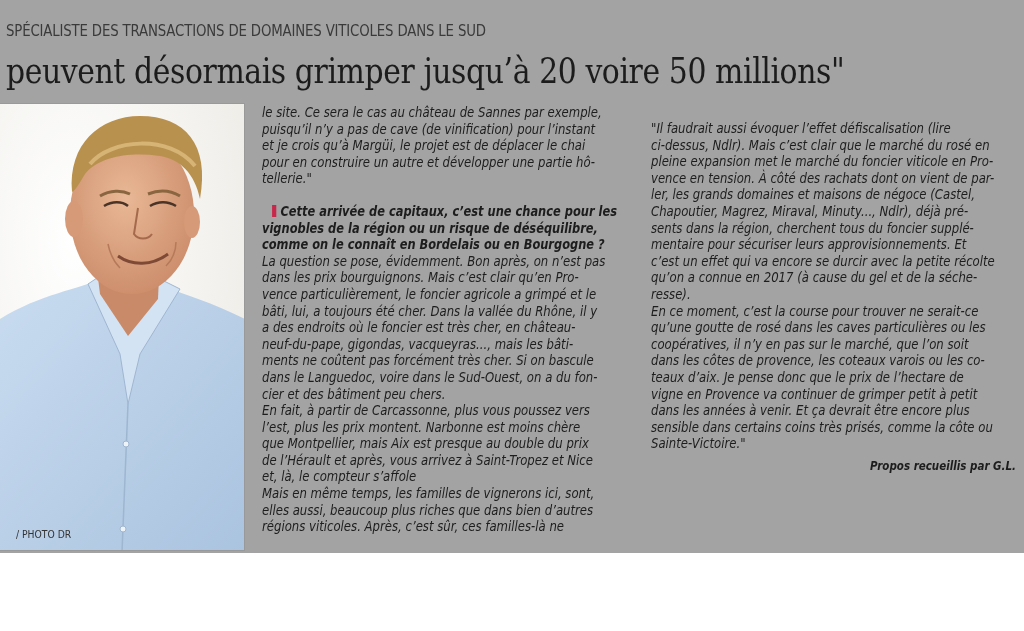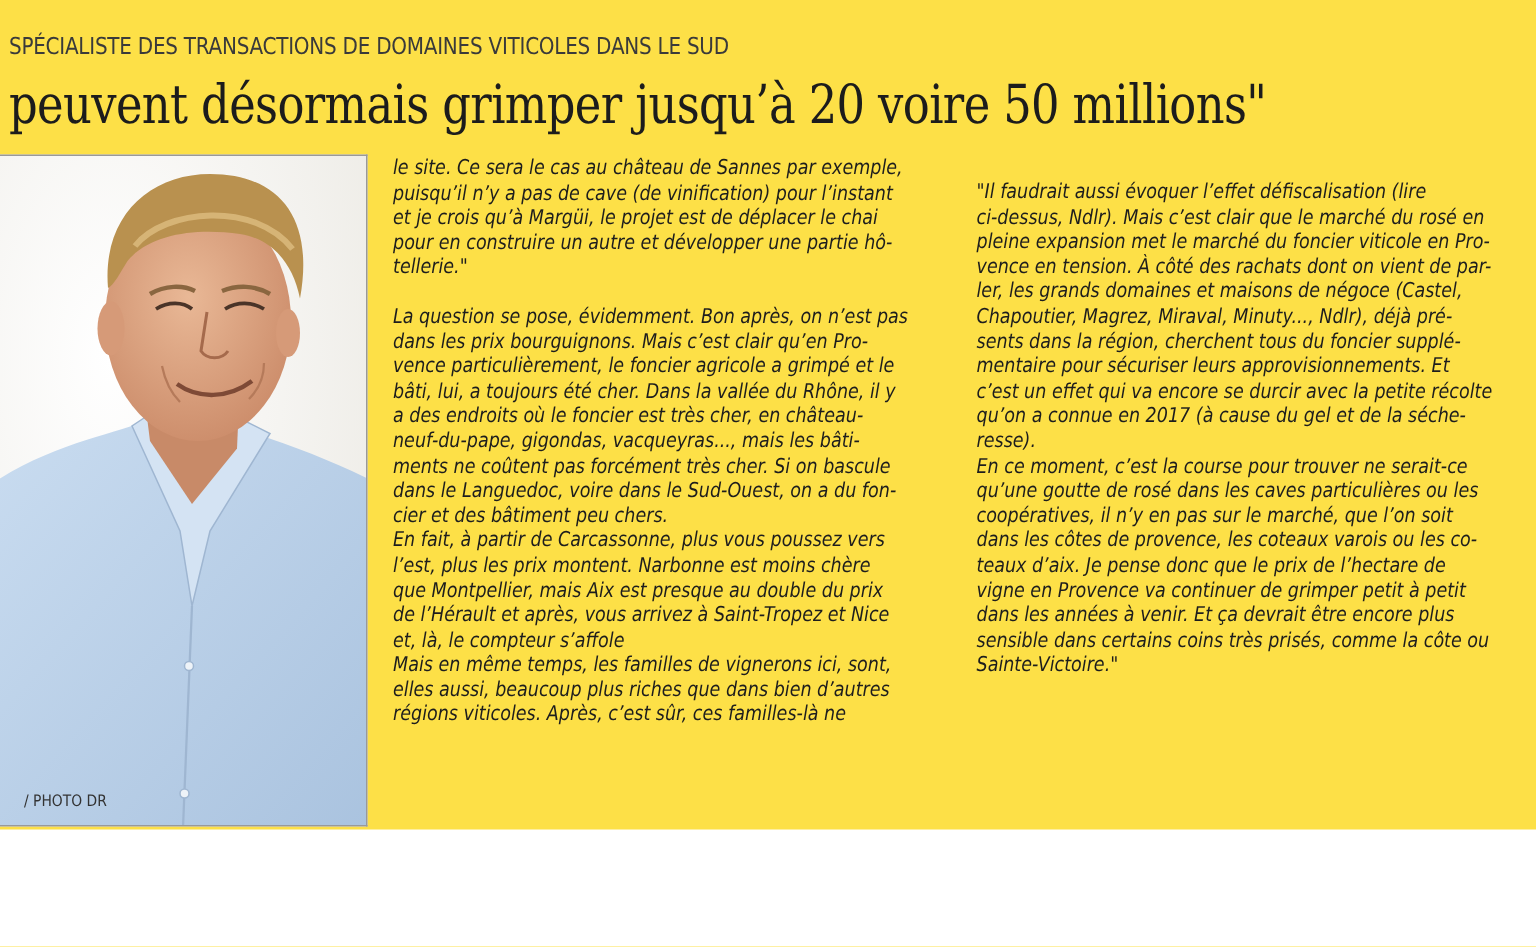--- a/index.html
+++ b/index.html
@@ -1,17 +1,17 @@
 <!DOCTYPE html>
 <html><head>
   <meta charset="utf-8">
   <style>
     html, body { margin:0; padding:0; }
     body { width:1024px; height:631px; background:#ffffff; position:relative; overflow:hidden; font-family:"Liberation Sans", "DejaVu Sans", sans-serif; }
-    .page { position:absolute; left:0; top:0; width:1024px; height:553px; background:#fde047; }
+    .page { position:absolute; left:0; top:0; width:1024px; height:553px; background:#a3a3a3; }
     .kicker { position:absolute; left:6px; top:22px; font-family:"DejaVu Sans", sans-serif; font-size:15.5px; letter-spacing:-0.2px; color:#3a3a3a; transform:scaleX(0.86); transform-origin:left top; white-space:nowrap; }
     .headline { position:absolute; left:6px; top:50px; font-family:"DejaVu Serif", "Liberation Serif", serif; font-size:36px; color:#1c1c1c; transform:scaleX(0.83); transform-origin:left top; white-space:nowrap; letter-spacing:-0.5px; }
     .photo { position:absolute; left:0; top:103px; width:245px; height:448px; overflow:hidden; background:#f7f6f2; border:1px solid #999; border-left:none; box-sizing:border-box; }
     .photo svg { position:absolute; left:0; top:0; }
     .credit { position:absolute; left:16px; top:528px; font-family:"DejaVu Sans", sans-serif; font-size:10.5px; color:#333; transform:scaleX(0.88); transform-origin:left top; white-space:nowrap; }
     .col { position:absolute; top:104px; font-family:"DejaVu Sans", sans-serif; font-size:13.6px; line-height:16.6px; color:#1d1d1d;font-style:italic; }
     .col1 { left:262px; width:380px; }
     .col2 { left:651px; width:365px; }
     .q { font-weight:bold; }
     .marker { display:inline-block; width:5px; height:12px; background:#c8264a; margin-right:5px; vertical-align:-1px; }
@@ -83,20 +83,25 @@
 
   <div class="col col1">
     <div>
       <span class="t">le site. Ce sera le cas au château de Sannes par exemple,</span>
       <span class="t">puisqu’il n’y a pas de cave (de vinification) pour l’instant</span>
       <span class="t">et je crois qu’à Margüi, le projet est de déplacer le chai</span>
       <span class="t">pour en construire un autre et développer une partie hô-</span>
       <span class="t">tellerie."</span>
     </div>
     <div class="gap"></div>
+    <div class="q">
+      <span class="tb" style="padding-left:12px;"><span class="marker"></span><span>Cette arrivée de capitaux, c’est une chance pour les</span></span>
+      <span class="tb">vignobles de la région ou un risque de déséquilibre,</span>
+      <span class="tb">comme on le connaît en Bordelais ou en Bourgogne ?</span>
+    </div>
     <div>
       <span class="t">La question se pose, évidemment. Bon après, on n’est pas</span>
       <span class="t">dans les prix bourguignons. Mais c’est clair qu’en Pro-</span>
       <span class="t">vence particulièrement, le foncier agricole a grimpé et le</span>
       <span class="t">bâti, lui, a toujours été cher. Dans la vallée du Rhône, il y</span>
       <span class="t">a des endroits où le foncier est très cher, en château-</span>
       <span class="t">neuf-du-pape, gigondas, vacqueyras..., mais les bâti-</span>
       <span class="t">ments ne coûtent pas forcément très cher. Si on bascule</span>
       <span class="t">dans le Languedoc, voire dans le Sud-Ouest, on a du fon-</span>
       <span class="t">cier et des bâtiment peu chers.</span>
@@ -129,15 +134,18 @@
       <span class="t">qu’une goutte de rosé dans les caves particulières ou les</span>
       <span class="t">coopératives, il n’y en pas sur le marché, que l’on soit</span>
       <span class="t">dans les côtes de provence, les coteaux varois ou les co-</span>
       <span class="t">teaux d’aix. Je pense donc que le prix de l’hectare de</span>
       <span class="t">vigne en Provence va continuer de grimper petit à petit</span>
       <span class="t">dans les années à venir. Et ça devrait être encore plus</span>
       <span class="t">sensible dans certains coins très prisés, comme la côte ou</span>
       <span class="t">Sainte-Victoire."</span>
     </div>
     <div style="height:6px;"></div>
+    <div class="q" style="font-size:12px;">
+      <span class="tr">Propos recueillis par G.L.</span>
+    </div>
   </div>
 
 </div>
 
 </body></html>

